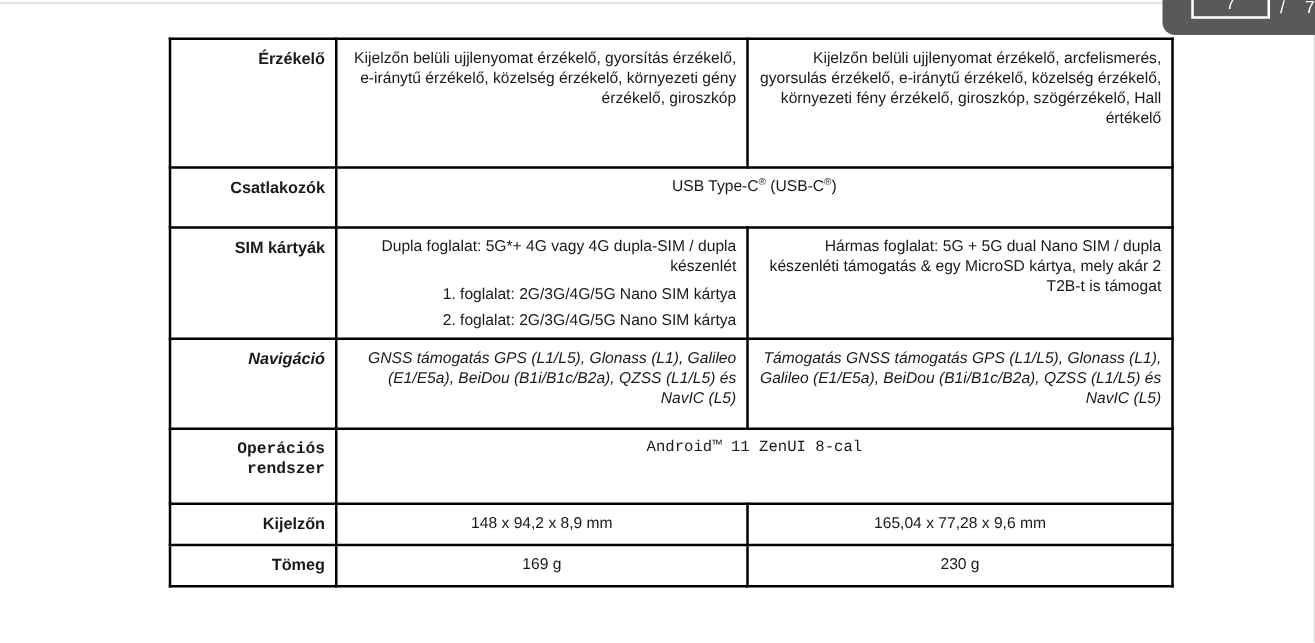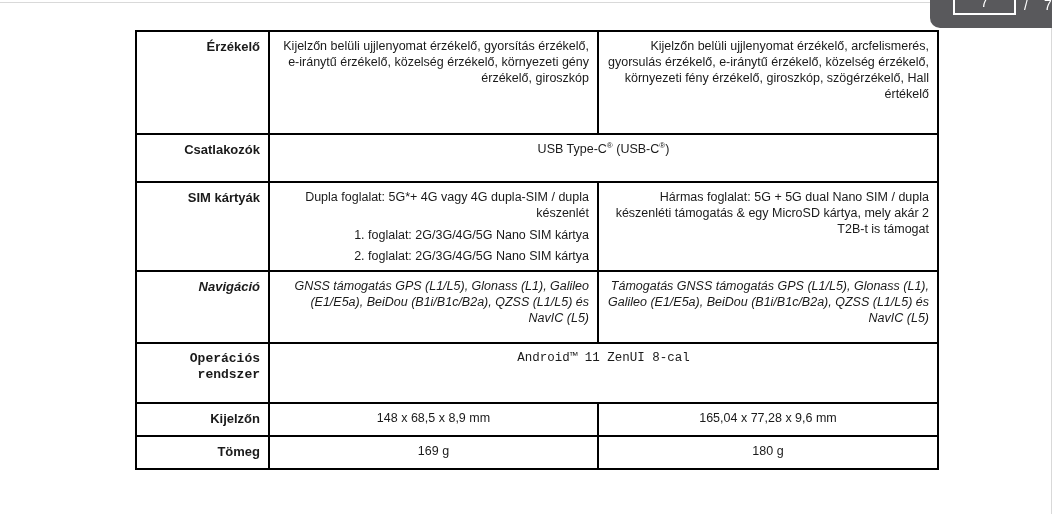--- a/index.html
+++ b/index.html
@@ -126,22 +126,22 @@
       <th>Navigáció</th>
       <td>GNSS támogatás GPS (L1/L5), Glonass (L1), Galileo (E1/E5a), BeiDou (B1i/B1c/B2a), QZSS (L1/L5) és NavIC (L5)</td>
       <td>Támogatás GNSS támogatás GPS (L1/L5), Glonass (L1), Galileo (E1/E5a), BeiDou (B1i/B1c/B2a), QZSS (L1/L5) és NavIC (L5)</td>
     </tr>
     <tr class="r5">
       <th>Operációs rendszer</th>
       <td colspan="2" class="center">Android™ 11 ZenUI 8-cal</td>
     </tr>
     <tr class="r6">
       <th>Kijelzőn</th>
-      <td class="center">148 x 68,5 x 8,9 mm</td>
+      <td class="center">148 x 94,2 x 8,9 mm</td>
       <td class="center">165,04 x 77,28 x 9,6 mm</td>
     </tr>
     <tr class="r7">
       <th>Tömeg</th>
       <td class="center">169 g</td>
-      <td class="center">180 g</td>
+      <td class="center">230 g</td>
     </tr>
   </tbody>
 </table>
 
 </body></html>

